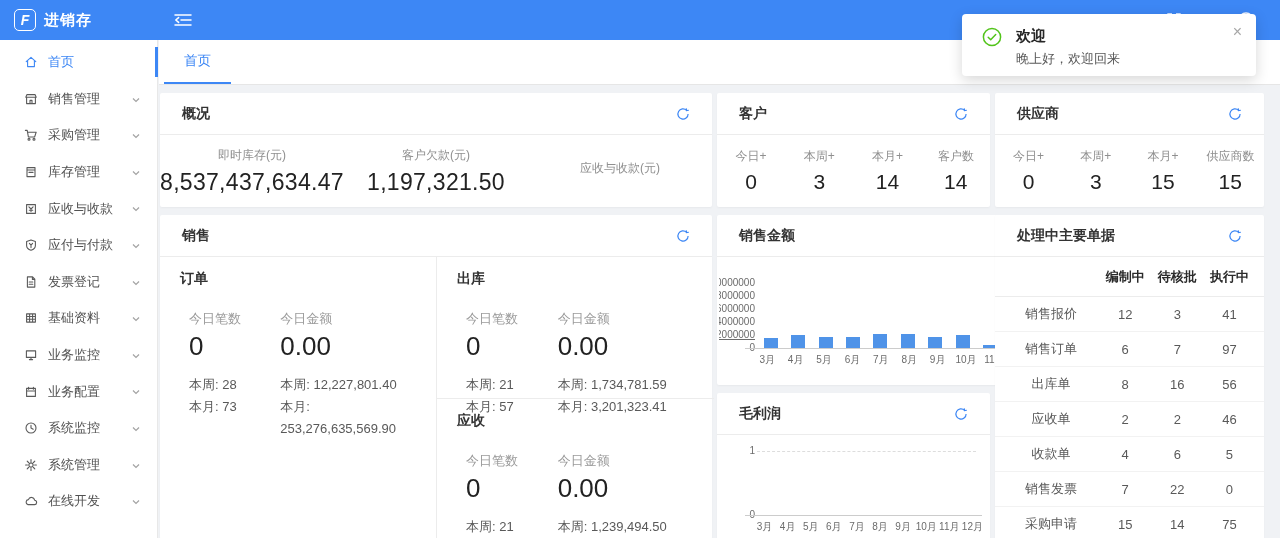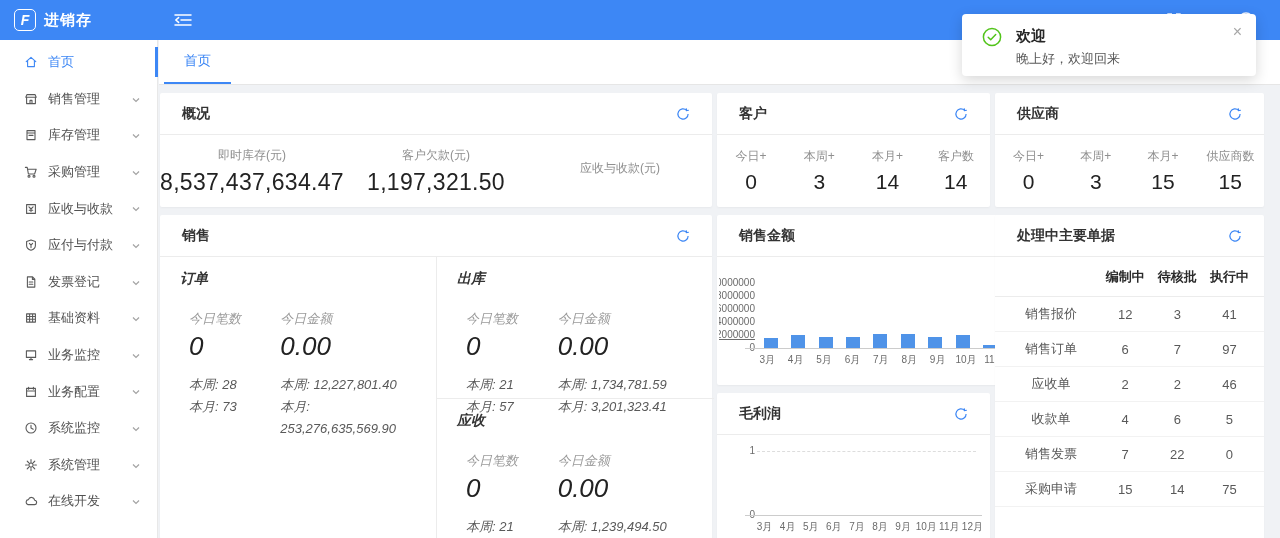--- a/index.html
+++ b/index.html
@@ -49,21 +49,21 @@
   .c-profit   { left:717px; top:393px; width:273px; height:160px; }
   .c-docs     { left:995px; top:215px; width:269px; height:340px; }
 
   .stat-row { display:flex; height:72px; align-items:center; }
   .stat { flex:1; text-align:center; }
   .stat .lb { font-size:12px; color:#8f8f8f; margin-bottom:5px; }
   .stat .vl { font-size:23px; color:#222; font-weight:500; letter-spacing:.3px; }
   .c-cust .stat .vl, .c-supp .stat .vl { font-size:21px; }
 
   
-  .sales-body { display:flex; height:282px;font-style:italic; }
+  .sales-body { display:flex; height:282px; }
   .sales-col { width:277px; }
   .sales-col.left { border-right:1px solid #ececec; }
   .sales-col.right { flex:1; }
   .s-sec { padding:13px 10px 0 20px; }
   .s-sec.bordered { border-top:1px solid #ececec; }
   .s-sec .sec-t { font-size:14px; font-weight:bold; color:#333; margin-bottom:10px; }
   .s-grid { display:flex; }
   .s-gc1 { width:103px; padding-left:9px; }
   .s-gc2 { width:150px; }
   .s-lb { font-size:13px; color:#9a9a9a; margin-bottom:3px;margin-top:12px; }
@@ -155,34 +155,34 @@
         <svg class="s-ico" viewBox="0 0 14 14" fill="none" stroke="currentColor" stroke-width="1.1" stroke-linejoin="round" stroke-linecap="round">
           <path d="M2.6 5.2 V11.6 H11.4 V5.2 M1.8 5.2 H12.2 L11 2.6 H3 Z M6 11.6 V8.4 H8 V11.6"></path>
         </svg>
         <span>销售管理</span>
         <svg class="chev" width="10" height="10" viewBox="0 0 10 10">
           <polyline points="2,3.5 5,6.5 8,3.5" fill="none" stroke="#a3a3a3" stroke-width="1.2"></polyline>
         </svg>
       </div>
       <div class="side-item">
         <svg class="s-ico" viewBox="0 0 14 14" fill="none" stroke="currentColor" stroke-width="1.1" stroke-linejoin="round" stroke-linecap="round">
-          <path d="M3 2.6 H11 V11.6 H3 Z M3 5 H11 M5 7.4 H9"></path>
-        </svg>
-        <span>库存管理</span>
-        <svg class="chev" width="10" height="10" viewBox="0 0 10 10">
-          <polyline points="2,3.5 5,6.5 8,3.5" fill="none" stroke="#a3a3a3" stroke-width="1.2"></polyline>
-        </svg>
-      </div>
-      <div class="side-item">
-        <svg class="s-ico" viewBox="0 0 14 14" fill="none" stroke="currentColor" stroke-width="1.1" stroke-linejoin="round" stroke-linecap="round">
           <path d="M1.4 2.4 H3.2 L4.4 9 H10.6 L12.2 4.2 H3.6"></path>
           <circle cx="5" cy="11.3" r="1"></circle>
           <circle cx="10" cy="11.3" r="1"></circle>
         </svg>
         <span>采购管理</span>
+        <svg class="chev" width="10" height="10" viewBox="0 0 10 10">
+          <polyline points="2,3.5 5,6.5 8,3.5" fill="none" stroke="#a3a3a3" stroke-width="1.2"></polyline>
+        </svg>
+      </div>
+      <div class="side-item">
+        <svg class="s-ico" viewBox="0 0 14 14" fill="none" stroke="currentColor" stroke-width="1.1" stroke-linejoin="round" stroke-linecap="round">
+          <path d="M3 2.6 H11 V11.6 H3 Z M3 5 H11 M5 7.4 H9"></path>
+        </svg>
+        <span>库存管理</span>
         <svg class="chev" width="10" height="10" viewBox="0 0 10 10">
           <polyline points="2,3.5 5,6.5 8,3.5" fill="none" stroke="#a3a3a3" stroke-width="1.2"></polyline>
         </svg>
       </div>
       <div class="side-item">
         <svg class="s-ico" viewBox="0 0 14 14" fill="none" stroke="currentColor" stroke-width="1.1" stroke-linejoin="round" stroke-linecap="round">
           <path d="M2.6 2.6 H11.4 V11.4 H2.6 Z M4.9 4.8 L7 7 L9.1 4.8 M7 7 V9.6 M5.3 8.2 H8.7"></path>
         </svg>
         <span>应收与收款</span>
         <svg class="chev" width="10" height="10" viewBox="0 0 10 10">
@@ -522,20 +522,26 @@
         <div class="dc">3</div>
         <div class="dc">41</div>
       </div>
       <div class="doc-row">
         <div class="dc0">销售订单</div>
         <div class="dc">6</div>
         <div class="dc">7</div>
         <div class="dc">97</div>
       </div>
       <div class="doc-row">
+        <div class="dc0">出库单</div>
+        <div class="dc">8</div>
+        <div class="dc">16</div>
+        <div class="dc">56</div>
+      </div>
+      <div class="doc-row">
         <div class="dc0">应收单</div>
         <div class="dc">2</div>
         <div class="dc">2</div>
         <div class="dc">46</div>
       </div>
       <div class="doc-row">
         <div class="dc0">收款单</div>
         <div class="dc">4</div>
         <div class="dc">6</div>
         <div class="dc">5</div>

